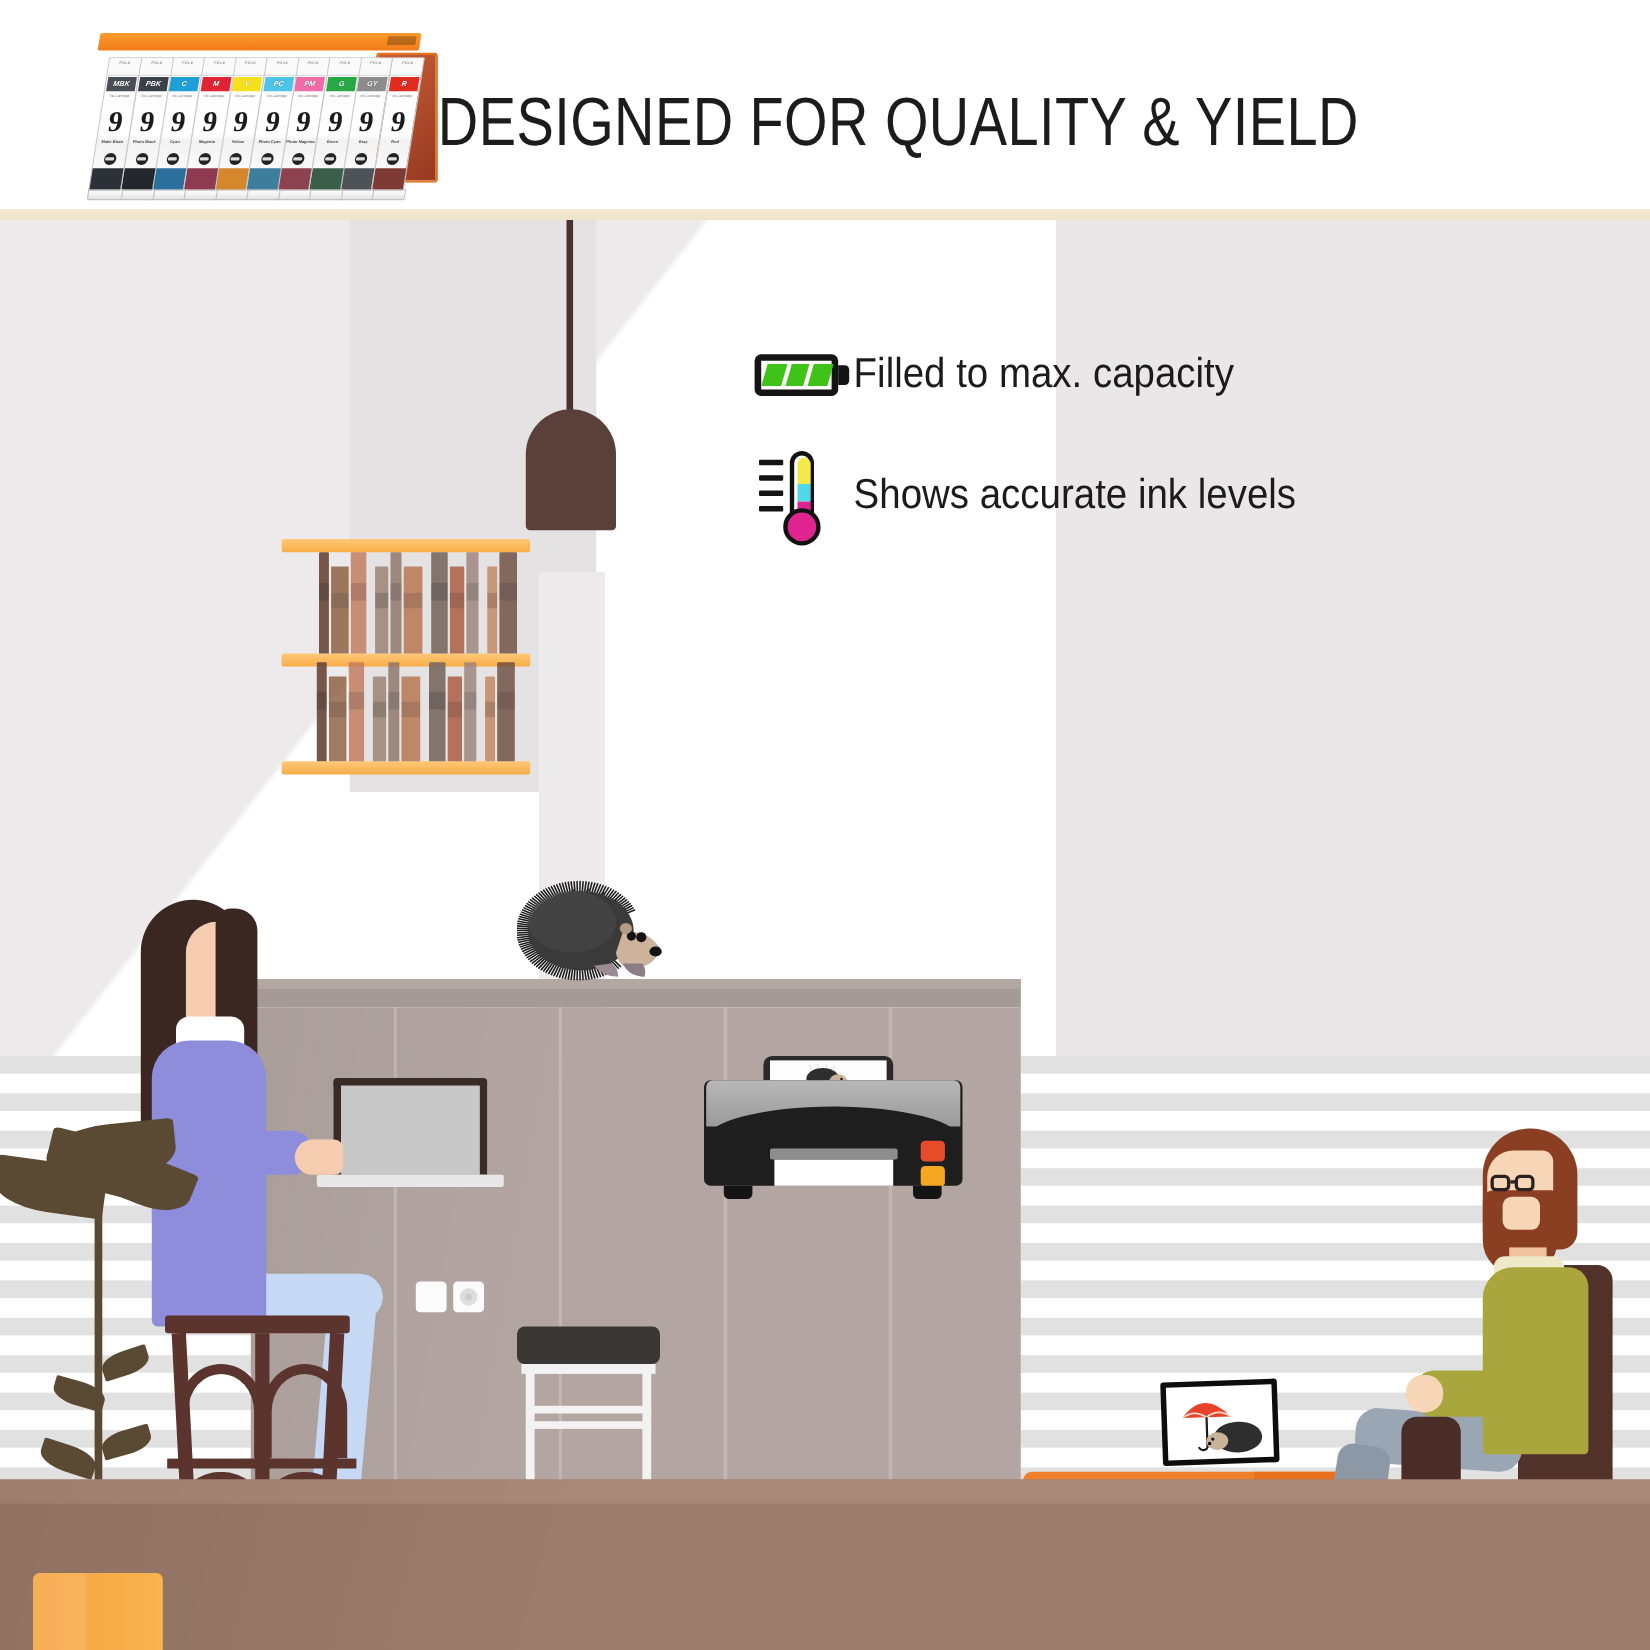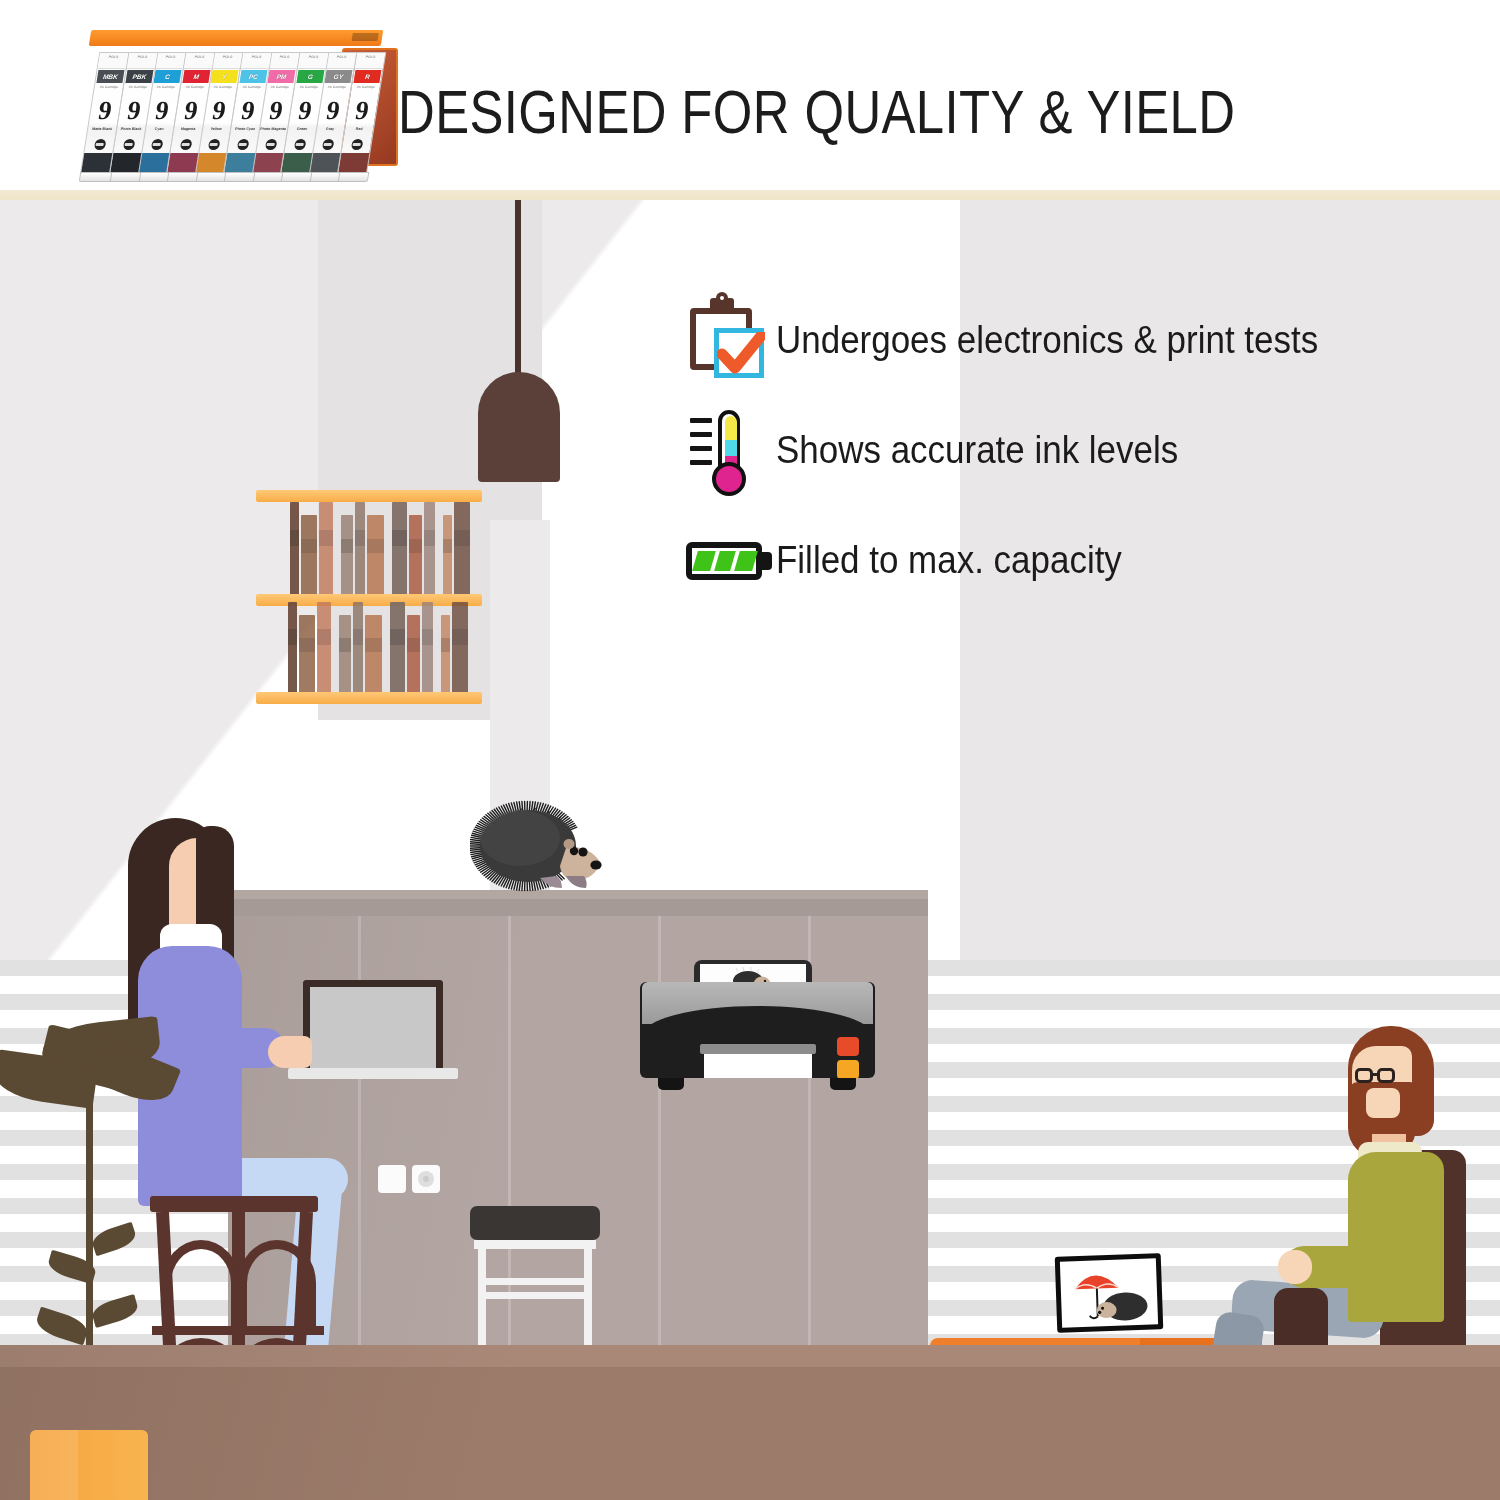--- a/index.html
+++ b/index.html
@@ -816,54 +816,42 @@
 
     <div id="floor"></div>
     <div id="floor-hi"></div>
     <div id="floor-shade"></div>
     <div id="plant-pot"></div>
     <div id="plant-pot-hi"></div>
   </div>
 
   <div id="features">
 
+
     <div class="feature">
       <div class="feat-icon">
-        <div class="clip-board"></div>
-        <div class="clip-clip"></div>
-        <div class="clip-ring"></div>
-        <div class="clip-box"></div>
-        <svg class="clip-check" viewBox="0 0 48 44">
-          <path d="M5 22 L18 36 L44 4" fill="none" stroke="#ef5a2b" stroke-width="11" stroke-linecap="round" stroke-linejoin="round"></path>
-        </svg>
+        <div class="batt-nub"></div>
+        <div class="batt-shell">
+          <div class="batt-seg" style="left:3px;width:18px;"></div>
+          <div class="batt-seg" style="left:25px;width:16px;"></div>
+          <div class="batt-seg" style="left:45px;width:18px;"></div>
+        </div>
       </div>
-      <div class="feat-text">Undergoes electronics &amp; print tests</div>
+      <div class="feat-text">Filled to max. capacity</div>
     </div>
 
     <div class="feature">
       <div class="feat-icon">
         <div class="thermo-tick" style="top:14px;"></div>
         <div class="thermo-tick" style="top:28px;"></div>
         <div class="thermo-tick" style="top:42px;"></div>
         <div class="thermo-tick" style="top:56px;"></div>
         <div class="thermo-tube">
           <div class="thermo-fill-y"></div>
           <div class="thermo-fill-c"></div>
           <div class="thermo-fill-m"></div>
         </div>
         <div class="thermo-bulb"></div>
       </div>
       <div class="feat-text">Shows accurate ink levels</div>
     </div>
-
-    <div class="feature">
-      <div class="feat-icon">
-        <div class="batt-nub"></div>
-        <div class="batt-shell">
-          <div class="batt-seg" style="left:3px;width:18px;"></div>
-          <div class="batt-seg" style="left:25px;width:16px;"></div>
-          <div class="batt-seg" style="left:45px;width:18px;"></div>
-        </div>
-      </div>
-      <div class="feat-text">Filled to max. capacity</div>
-    </div>
   </div>
 </div>
 
 </body></html>

